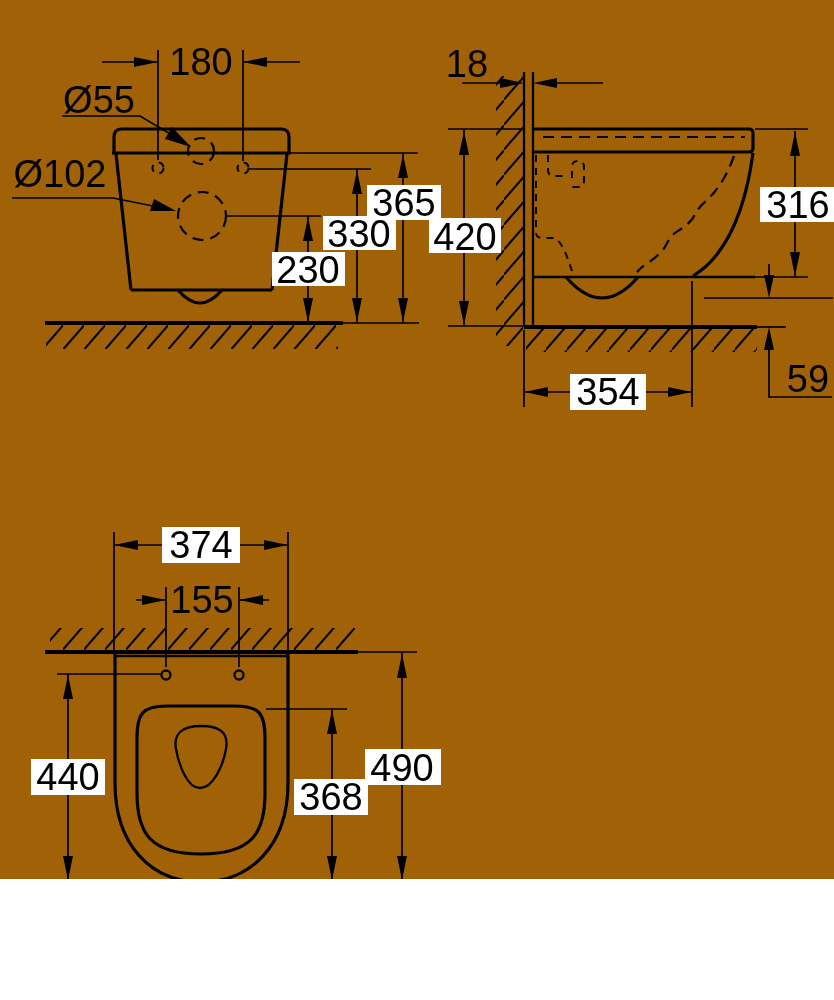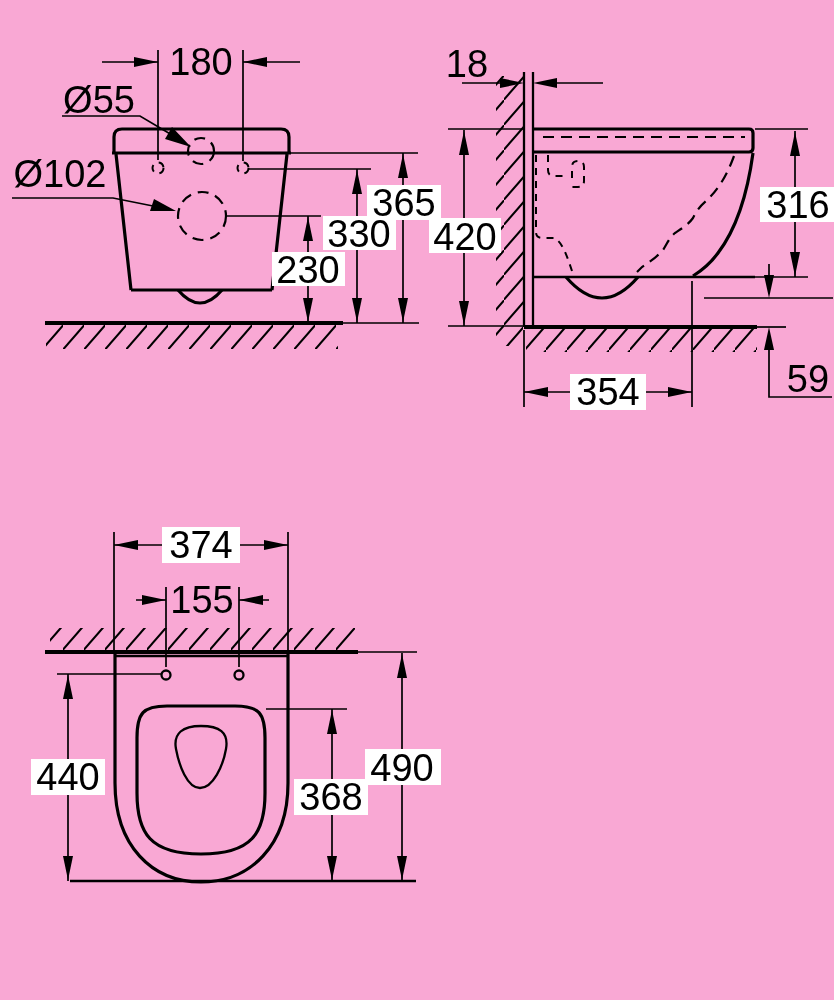--- a/index.html
+++ b/index.html
@@ -1,16 +1,16 @@
 <!DOCTYPE html>
 <html><head>
 <meta charset="utf-8">
 <style>
   html,body{margin:0;padding:0;background:#ffffff;}
-  .stage{width:834px;height:1000px;position:relative;background:#f9a8d4;overflow:hidden;}
+  .stage{width:834px;height:879px;position:relative;background:#a16207;overflow:hidden;}
   svg{display:block;}
   text{font-family:"Liberation Sans","DejaVu Sans",sans-serif;font-size:38px;fill:#000;}
   .thin{stroke:#000;stroke-width:1.7;fill:none;}
   .med{stroke:#000;stroke-width:2.3;fill:none;}
   .thick{stroke:#000;stroke-width:3.2;fill:none;}
   .heavy{stroke:#000;stroke-width:4.2;fill:none;}
   .dash{stroke:#000;stroke-width:2.2;fill:none;stroke-dasharray:11 7;}
   .dashsm{stroke:#000;stroke-width:2;fill:none;stroke-dasharray:7 6;}
   .head{fill:#000;stroke:none;}
   .mask{fill:#ffffff;stroke:none;}

